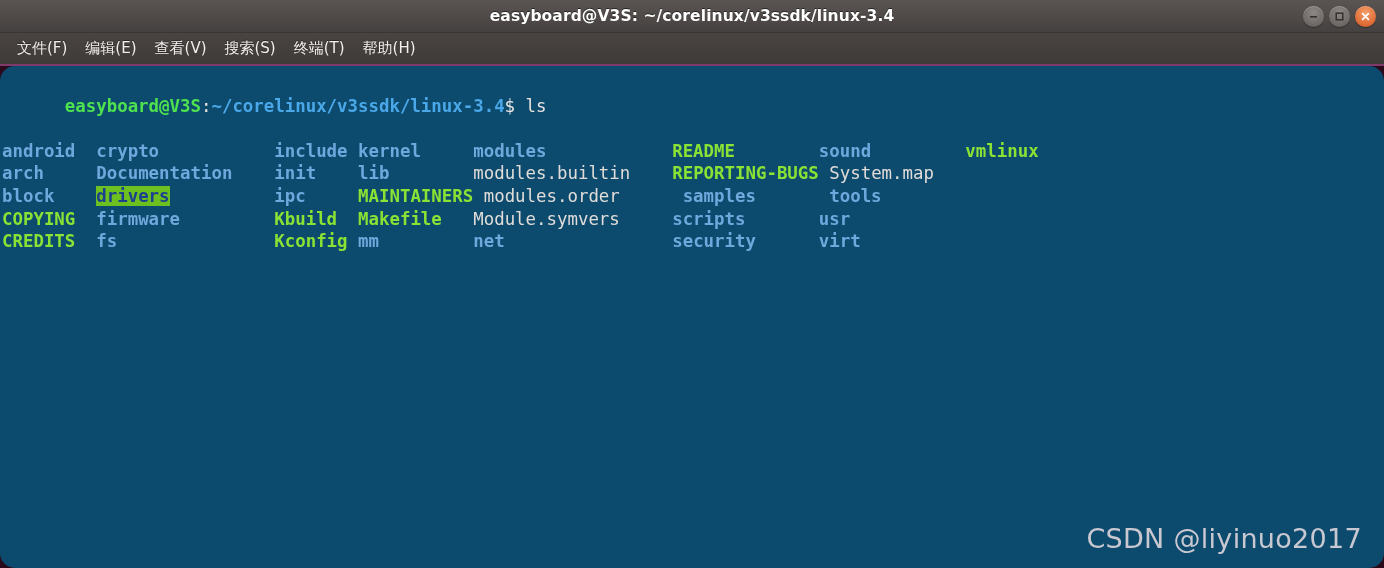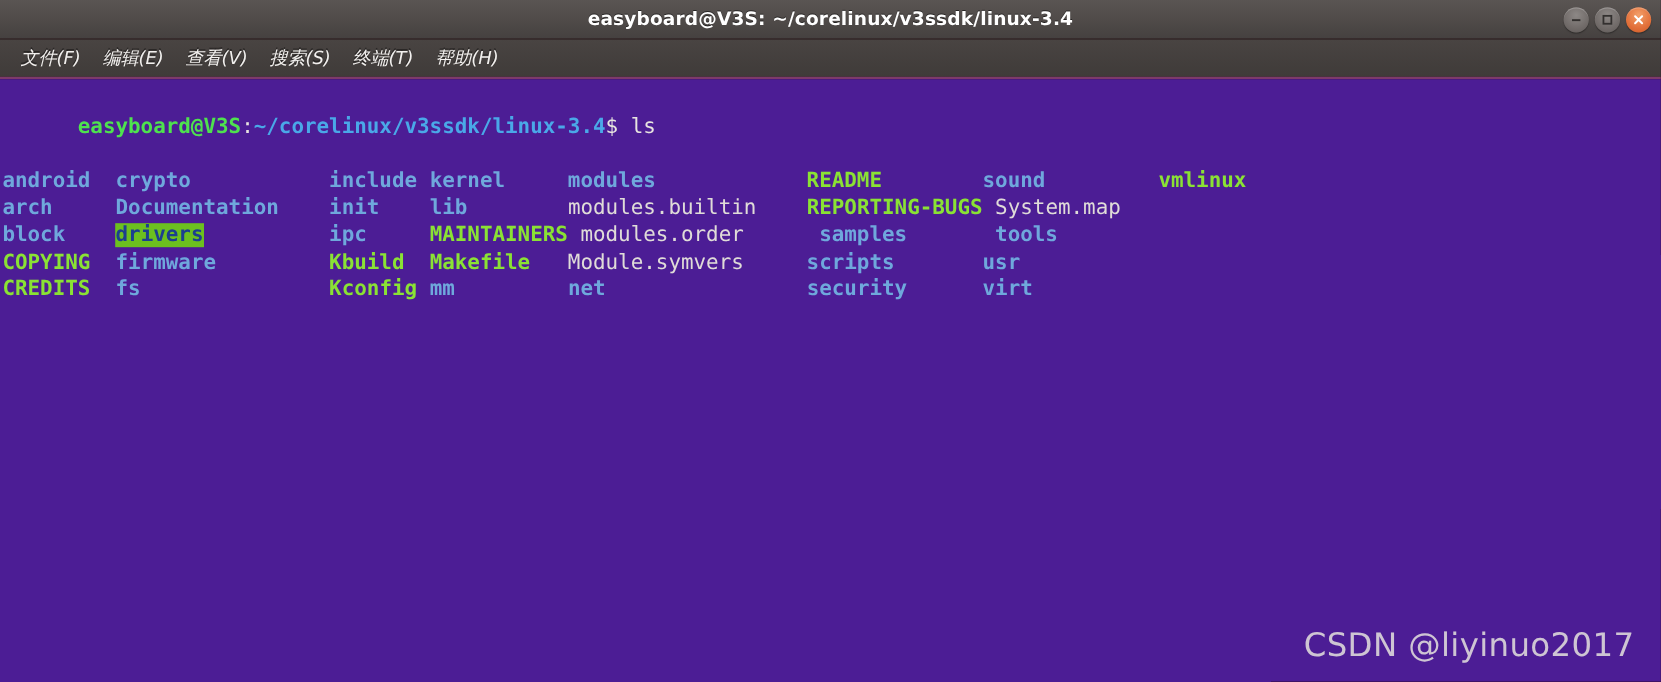--- a/index.html
+++ b/index.html
@@ -82,31 +82,31 @@
     box-sizing: border-box;
   }
   .menu-item {
     color: #f2f0ee;
     font-family: "DejaVu Sans", sans-serif;
     font-size: 15px;
     padding: 3px 9px;
     white-space: nowrap;
     text-shadow: 0 -1px 0 rgba(0,0,0,0.4);
     border-radius: 2px;
-    font-style: italic;
   }
 
   
   .terminal {
     flex: 1 1 auto;
-    background: #4c1d95;
+    background: #0c4a6e;
     position: relative;
     overflow: hidden;
     padding: 6px 0 0 2px;
     box-sizing: border-box;
+    border-radius: 15px;
   }
   .term-line {
     font-family: "DejaVu Sans Mono", monospace;
     font-size: 17.4px;
     line-height: 22.6px;
     white-space: pre;
     letter-spacing: 0px;
   }
   .term-line .seg { white-space: pre; }
 

